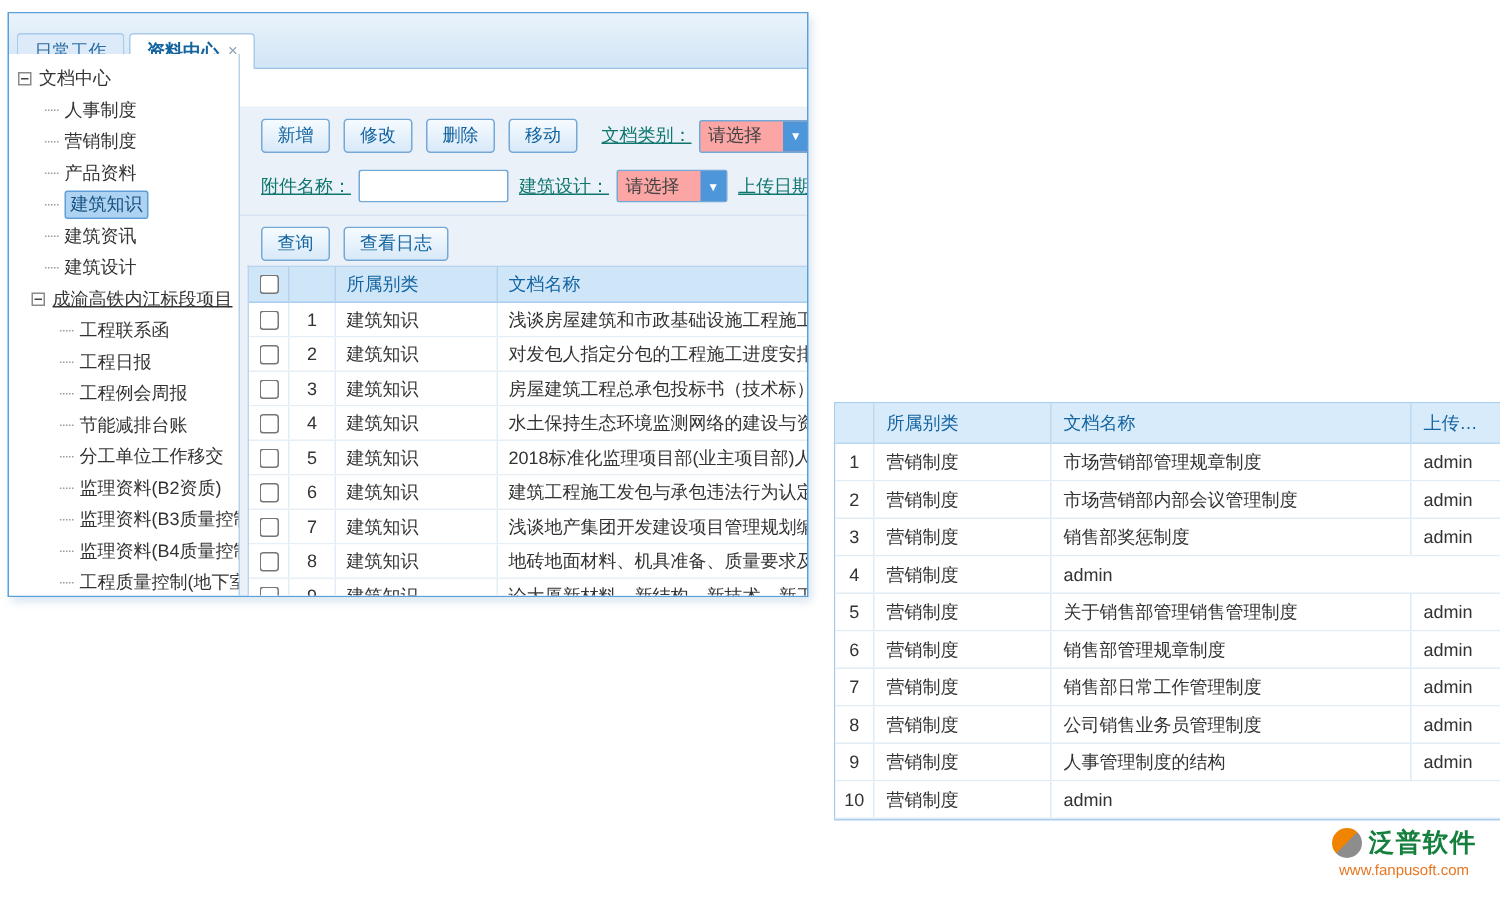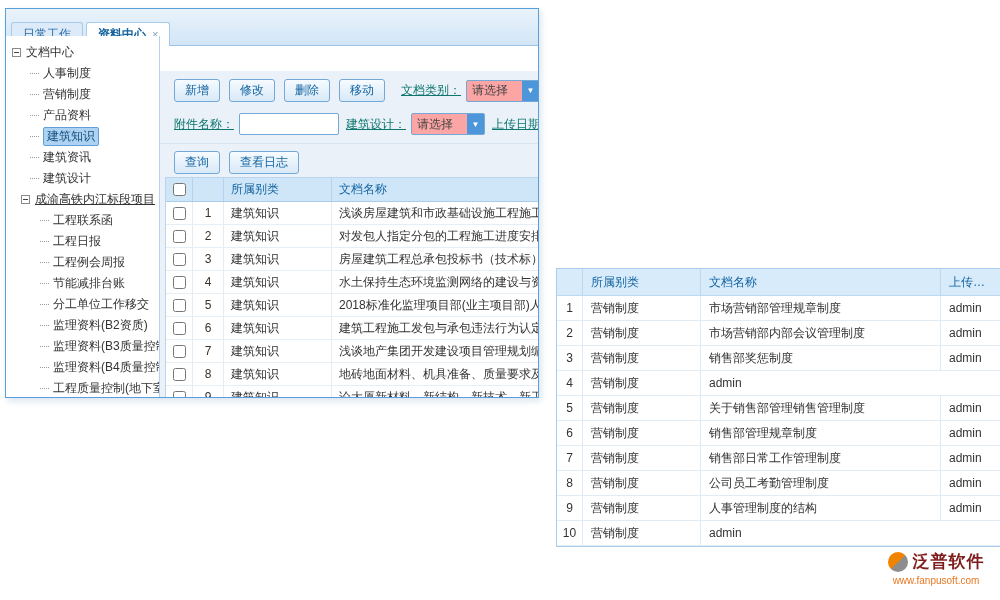--- a/index.html
+++ b/index.html
@@ -80,21 +80,21 @@
   .c2.cat{width:118px;}
   .c2.name{width:240px;}
   .c2.up{flex:1;border-right:none;}
   .t2-row{display:flex;height:25px;border-bottom:1px solid #e2ecf5;background:#fff;cursor:pointer;}
 
   
   .brand{position:absolute;left:874px;top:550px;width:124px;text-align:center;}
   .brand-top{display:flex;align-items:center;justify-content:center;}
   .brand-icon{width:20px;height:20px;border-radius:50%;flex:none;
     background:linear-gradient(135deg,#f08300 50%,#8d8d8d 50%);margin-right:5px;}
-  .brand-name{font-size:17px;font-weight:bold;color:#7f1d1d;letter-spacing:1px;}
+  .brand-name{font-size:17px;font-weight:bold;color:#15803d;letter-spacing:1px;}
   .brand-url{font-size:10px;color:#e87722;margin-top:2px;cursor:pointer;}
 </style>
 </head>
 <body>
 
 <div class="canvas">
 
   <div class="panel1">
 
     <div class="tabbar">
@@ -369,21 +369,21 @@
       </div>
         <div class="t2-row">
         <span class="c2 n">7</span>
         <span class="c2 cat">营销制度</span>
         <span class="c2 name">销售部日常工作管理制度</span>
         <span class="c2 up">admin</span>
       </div>
         <div class="t2-row">
         <span class="c2 n">8</span>
         <span class="c2 cat">营销制度</span>
-        <span class="c2 name">公司员工考勤管理制度</span>
+        <span class="c2 name">公司销售业务员管理制度</span>
         <span class="c2 up">admin</span>
       </div>
         <div class="t2-row">
         <span class="c2 n">9</span>
         <span class="c2 cat">营销制度</span>
         <span class="c2 name">人事管理制度的结构</span>
         <span class="c2 up">admin</span>
       </div>
         <div class="t2-row">
         <span class="c2 n">10</span>

